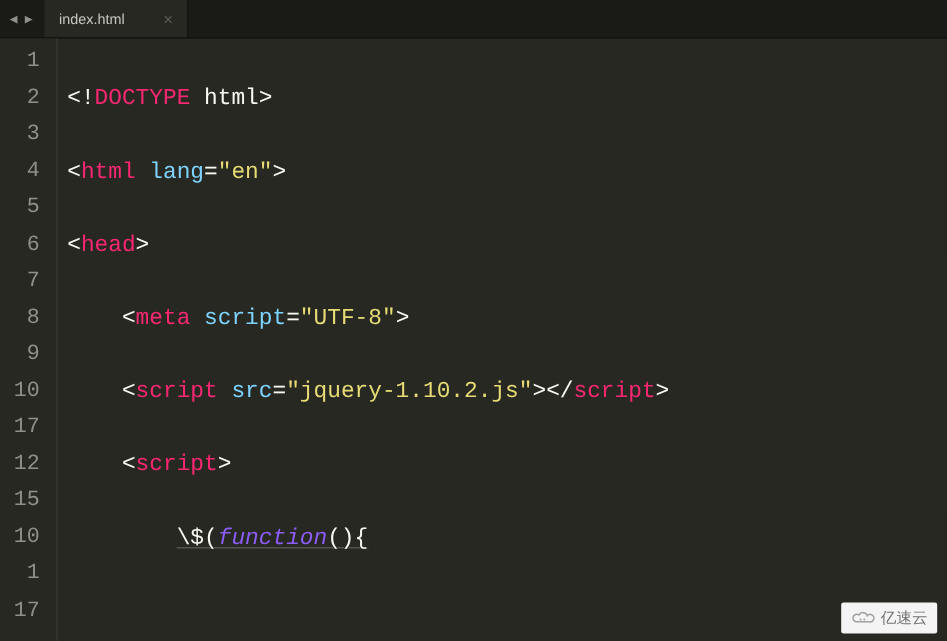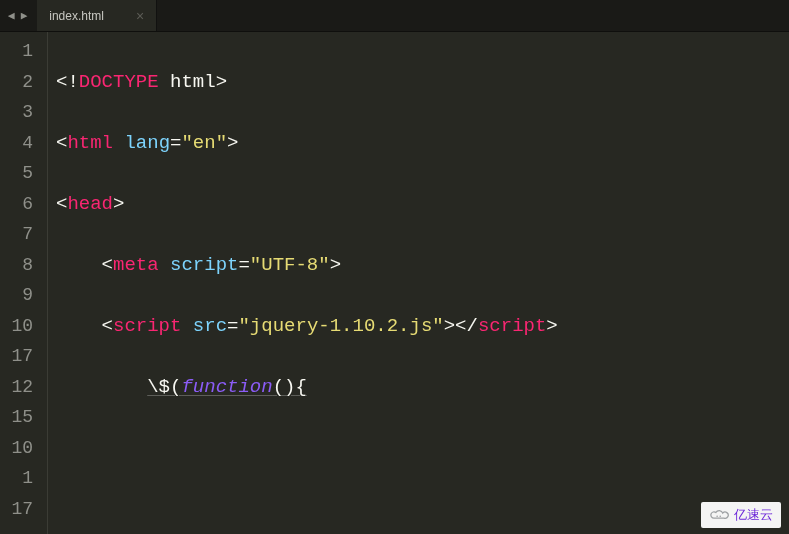--- a/index.html
+++ b/index.html
@@ -81,21 +81,21 @@
   .p-func { color: #8b5cf6; font-style: italic; }
   .p-text { color: #f8f8f2; }
   .p-br { color: #f8f8f2; }
   .p-pi { color: #f8f8f2; }
   .underline { text-decoration: underline; text-decoration-color: rgba(255,255,255,0.25); text-decoration-thickness: 1px; text-underline-offset: 3px; }
   .watermark {
     position: absolute;
     right: 8px;
     bottom: 6px;
     background: #f4f4f4;
-    color: #6d28d9;
+    color: #737373;
     font-family: -apple-system, 'Segoe UI', Arial, sans-serif;
     font-size: 13px;
     padding: 4px 8px;
     border-radius: 2px;
     display: flex;
     align-items: center;
     gap: 5px;
   }
   .watermark svg { width: 20px; height: 14px; }
 </style>
@@ -131,20 +131,21 @@
     <div>10</div>
     <div>1</div>
     <div>17</div>
   </div>
   <div class="code">
 <span class="line"><span class="p-br">&lt;!</span><span class="p-tag">DOCTYPE </span><span class="p-pi">html</span><span class="p-br">&gt;</span></span>
 <span class="line"><span class="p-br">&lt;</span><span class="p-tag">html </span><span class="p-attr">lang</span><span class="p-br">=</span><span class="p-str">"en"</span><span class="p-br">&gt;</span></span>
 <span class="line"><span class="p-br">&lt;</span><span class="p-tag">head</span><span class="p-br">&gt;</span></span>
 <span class="line"><span>    </span><span class="p-br">&lt;</span><span class="p-tag">meta </span><span class="p-attr">script</span><span class="p-br">=</span><span class="p-str">"UTF-8"</span><span class="p-br">&gt;</span></span>
 <span class="line"><span>    </span><span class="p-br">&lt;</span><span class="p-tag">script </span><span class="p-attr">src</span><span class="p-br">=</span><span class="p-str">"jquery-1.10.2.js"</span><span class="p-br">&gt;</span><span class="p-br">&lt;/</span><span class="p-tag">script</span><span class="p-br">&gt;</span></span>
+<span class="line"><span>    </span><span class="p-br">&lt;</span><span class="p-tag">script</span><span class="p-br">&gt;</span></span>
 <span class="line"><span>        </span><span class="p-text underline">\$</span><span class="p-text underline">(</span><span class="p-func underline">function</span><span class="p-text underline">()</span><span class="p-text underline">{</span></span>
 
 
 
 
 
 
 
 
   </div>

